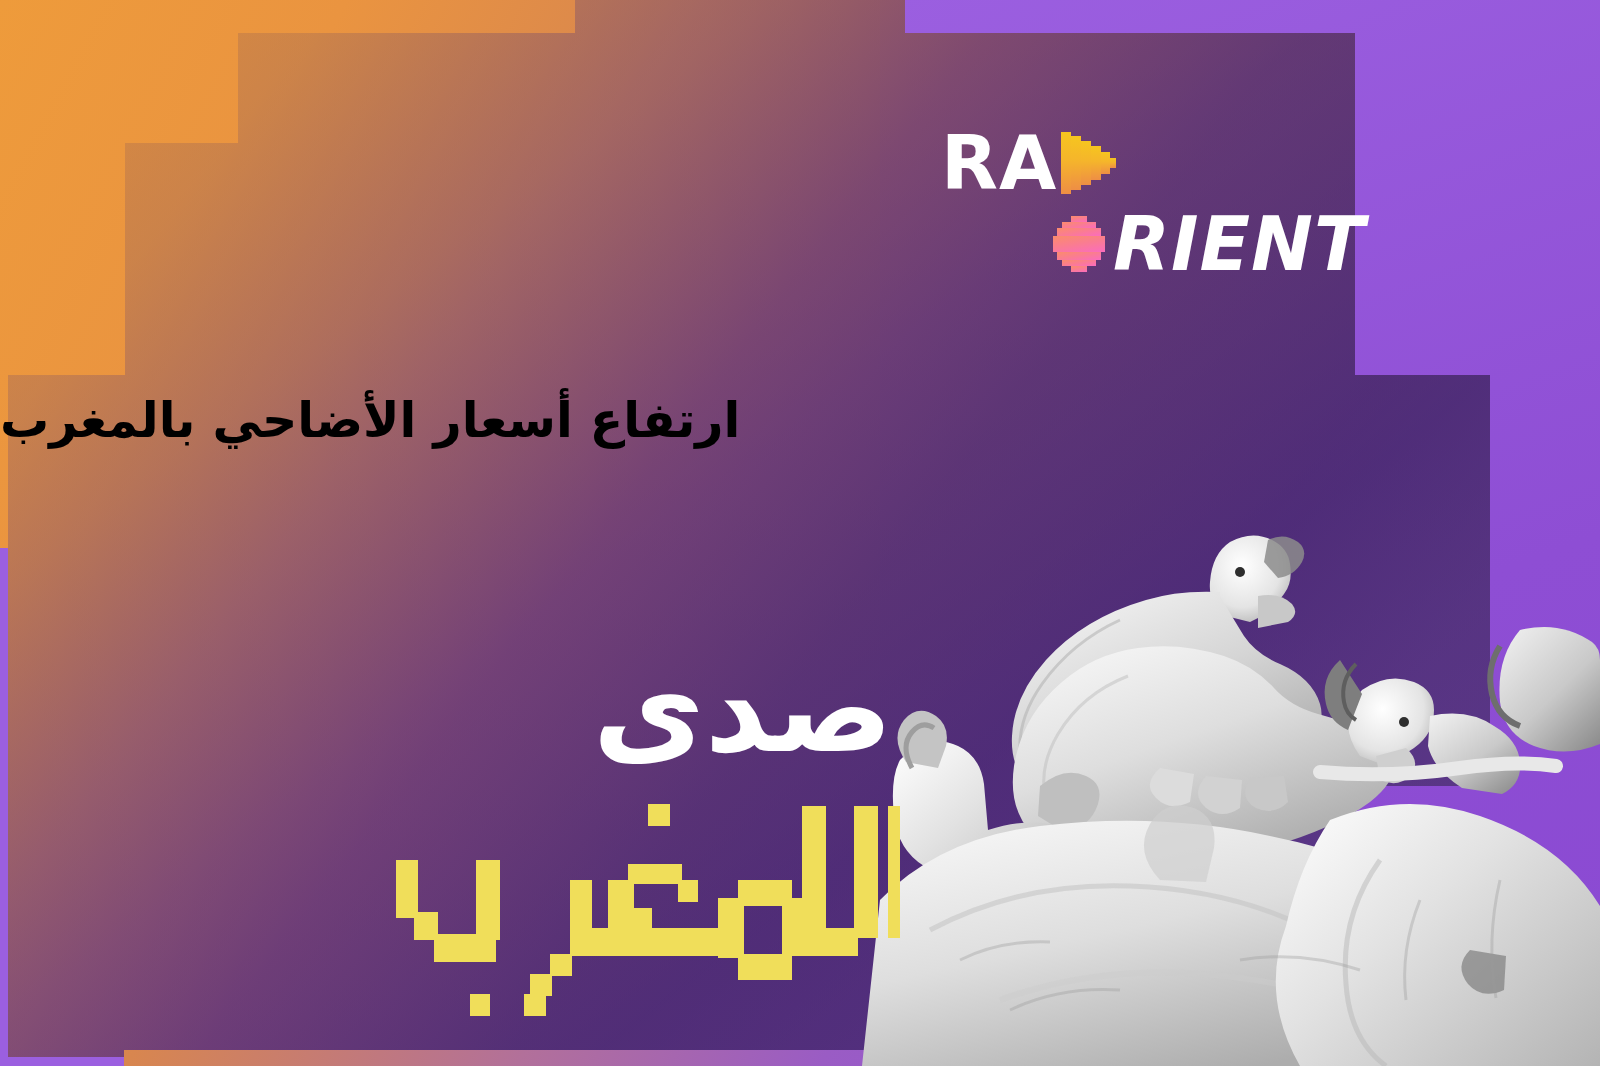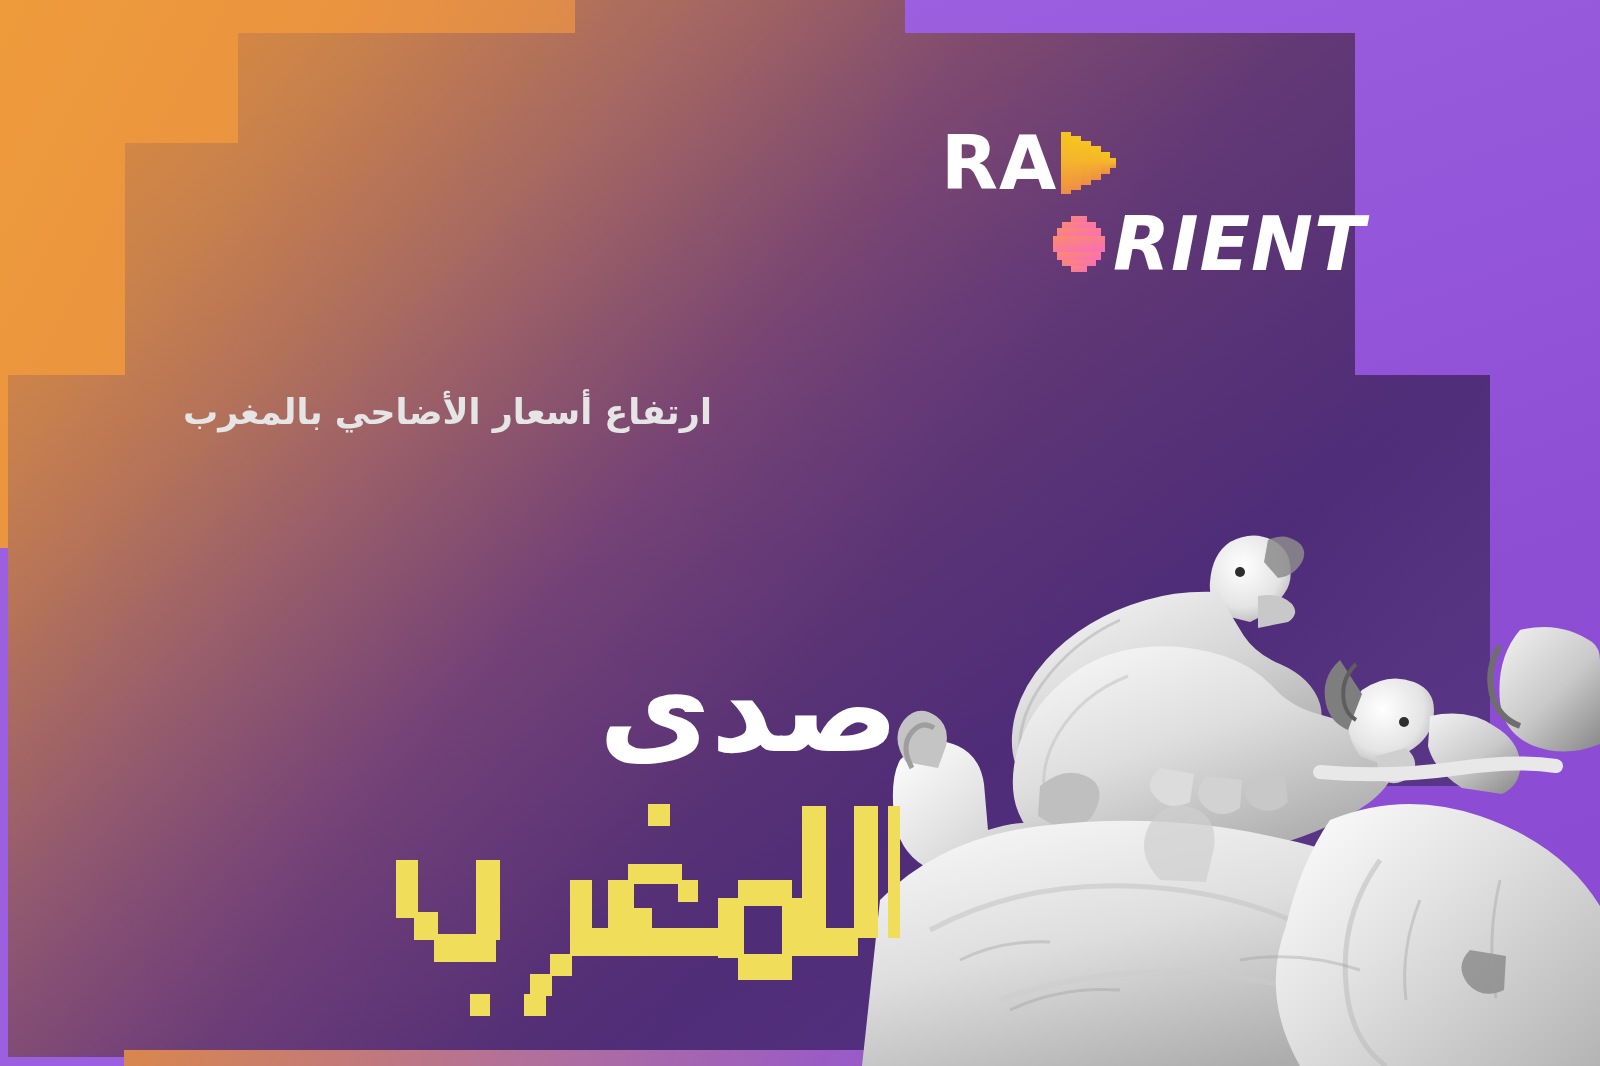--- a/index.html
+++ b/index.html
@@ -69,40 +69,39 @@
     margin:0 6px 0 0;
     flex:0 0 auto;
     position:relative;
   }
   .dot-mark i{position:absolute;display:block;background:linear-gradient(170deg,#FB8C6B 0%,#FA7C92 50%,#FB6CBE 100%);}
 
   
   .headline{
     position:absolute;
     left:0;top:392px;width:895px;
-    text-align:center;
+    text-align:left;
     direction:rtl;
-    color:#e5e5e5;
-    font-size:35px;
+    color:#000000;
+    font-size:49px;
     font-weight:700;
     letter-spacing:0px;
     white-space:nowrap;
   }
 
   
   .brand-sada{
     position:absolute;
     left:0;top:648px;width:893px;
     text-align:right;
     direction:rtl;
     color:#FFFFFF;
     font-size:122px;
     font-weight:700;
     line-height:1;
-    margin-left:6px;
   }
 
   
   .brand-maghrib{
     position:absolute;
     left:372px;top:788px;
     width:528px;height:232px;
   }
   .brand-maghrib svg{display:block;width:528px;height:232px;}
 

